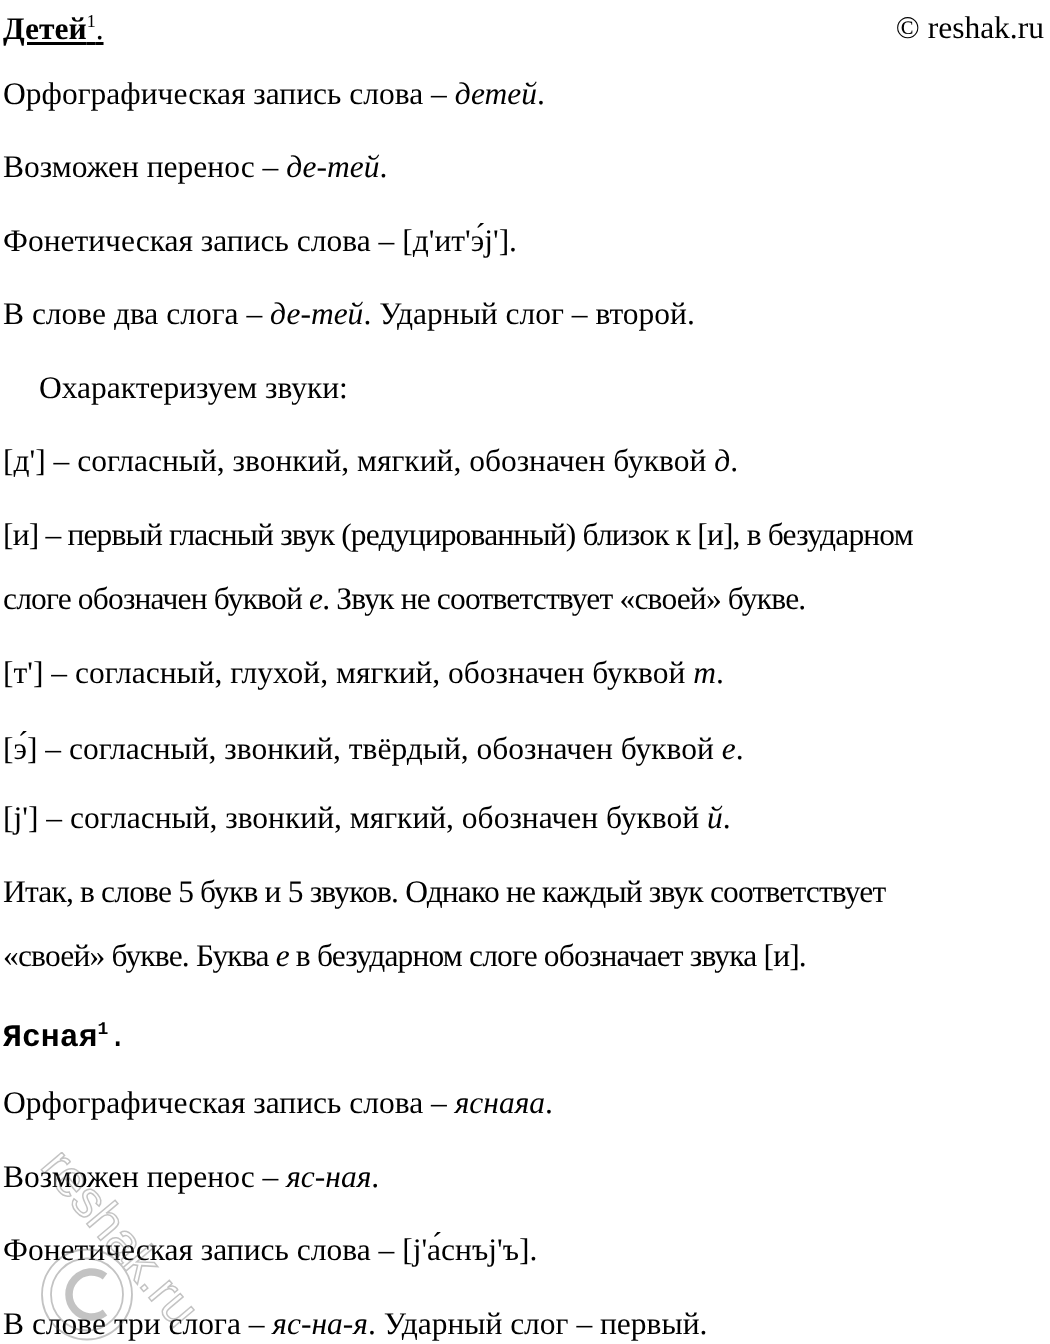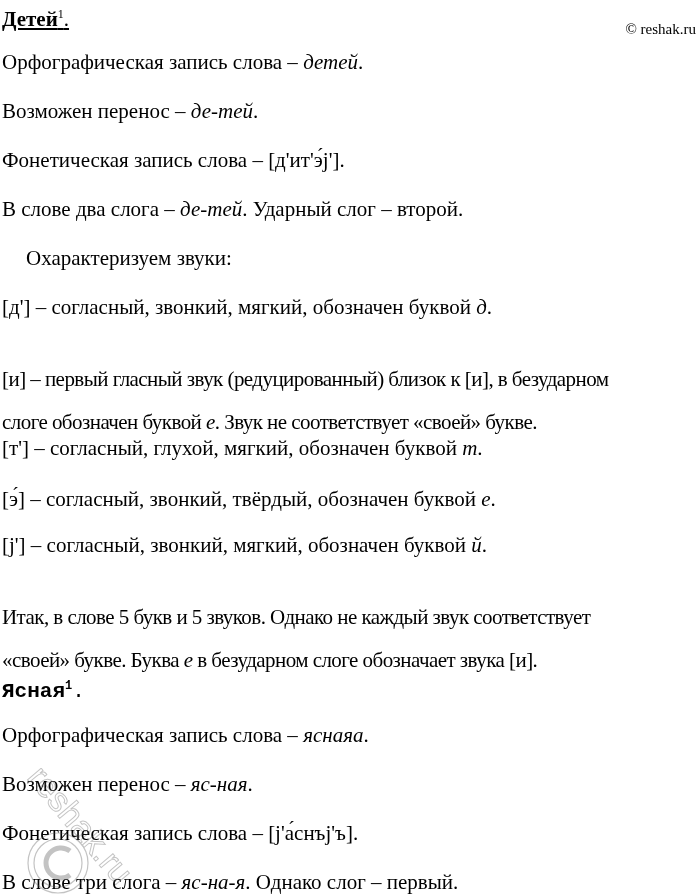--- a/index.html
+++ b/index.html
@@ -2,25 +2,25 @@
 <html><head>
 <meta charset="utf-8">
 <style>
   html, body { margin: 0; padding: 0; background: #ffffff; }
   body {
     width: 700px; height: 896px; overflow: hidden; position: relative;
     font-family: "Liberation Serif", "DejaVu Serif", serif;
     color: #000000; font-size: 21px;
   }
   .line { position: absolute; left: 2px; white-space: nowrap; line-height: 26px; }
-  .line.narrow { letter-spacing: -0.55px; margin-top: 23px; }
+  .line.narrow { letter-spacing: -0.55px; }
   .title { font-weight: bold; }
   .sup { font-size: 12px; vertical-align: 8px; font-weight: normal; }
   .sup.b { font-weight: bold; }
-  .copyright { position: absolute; right: 4px; top: 16px; font-size: 15px; line-height: 26px; }
+  .copyright { position: absolute; right: 4px; top: 5px; font-size: 21px; line-height: 26px; }
   i { font-style: italic; }
   .watermark {
     position: absolute; left: 18px; top: 768px; width: 150px; height: 130px;
     pointer-events: none; opacity: 0.35;
   }
 </style>
 </head>
 <body>
 
 <div class="copyright">© reshak.ru</div>
@@ -52,21 +52,21 @@
 <div class="line narrow" style="top:624px;"><span>«своей» букве. Буква </span><i>е</i><span> в безударном слоге обозначает звука [и].</span></div>
 
 <div class="line title" style="top:673px;font-family:Liberation Mono, monospace;"><span>Ясная</span><span class="sup b">1</span><span style="font-weight:normal">.</span></div>
 
 <div class="line" style="top:722px;"><span>Орфографическая запись слова – </span><i>яснаяа</i><span>.</span></div>
 
 <div class="line" style="top:771px;"><span>Возможен перенос – </span><i>яс-ная</i><span>.</span></div>
 
 <div class="line" style="top:820px;">Фонетическая запись слова – [j'а́снъj'ъ].</div>
 
-<div class="line" style="top:869px;"><span>В слове три слога – </span><i>яс-на-я</i><span>. Однако слог – первый.</span></div>
+<div class="line" style="top:869px;"><span>В слове три слога – </span><i>яс-на-я</i><span>. Ударный слог – первый.</span></div>
 
 <svg class="watermark" viewBox="0 0 150 130">
   <g fill="none" stroke="#555" stroke-width="1.2">
     <circle cx="40" cy="95" r="30"></circle>
     <circle cx="40" cy="95" r="24"></circle>
     <path d="M52 83 A15 15 0 1 0 52 107" stroke-width="5"></path>
   </g>
   <text x="0" y="0" transform="translate(8,10) rotate(50)" font-family="Liberation Sans, sans-serif" font-size="34" fill="none" stroke="#555" stroke-width="1">reshak.ru</text>
 </svg>
 

